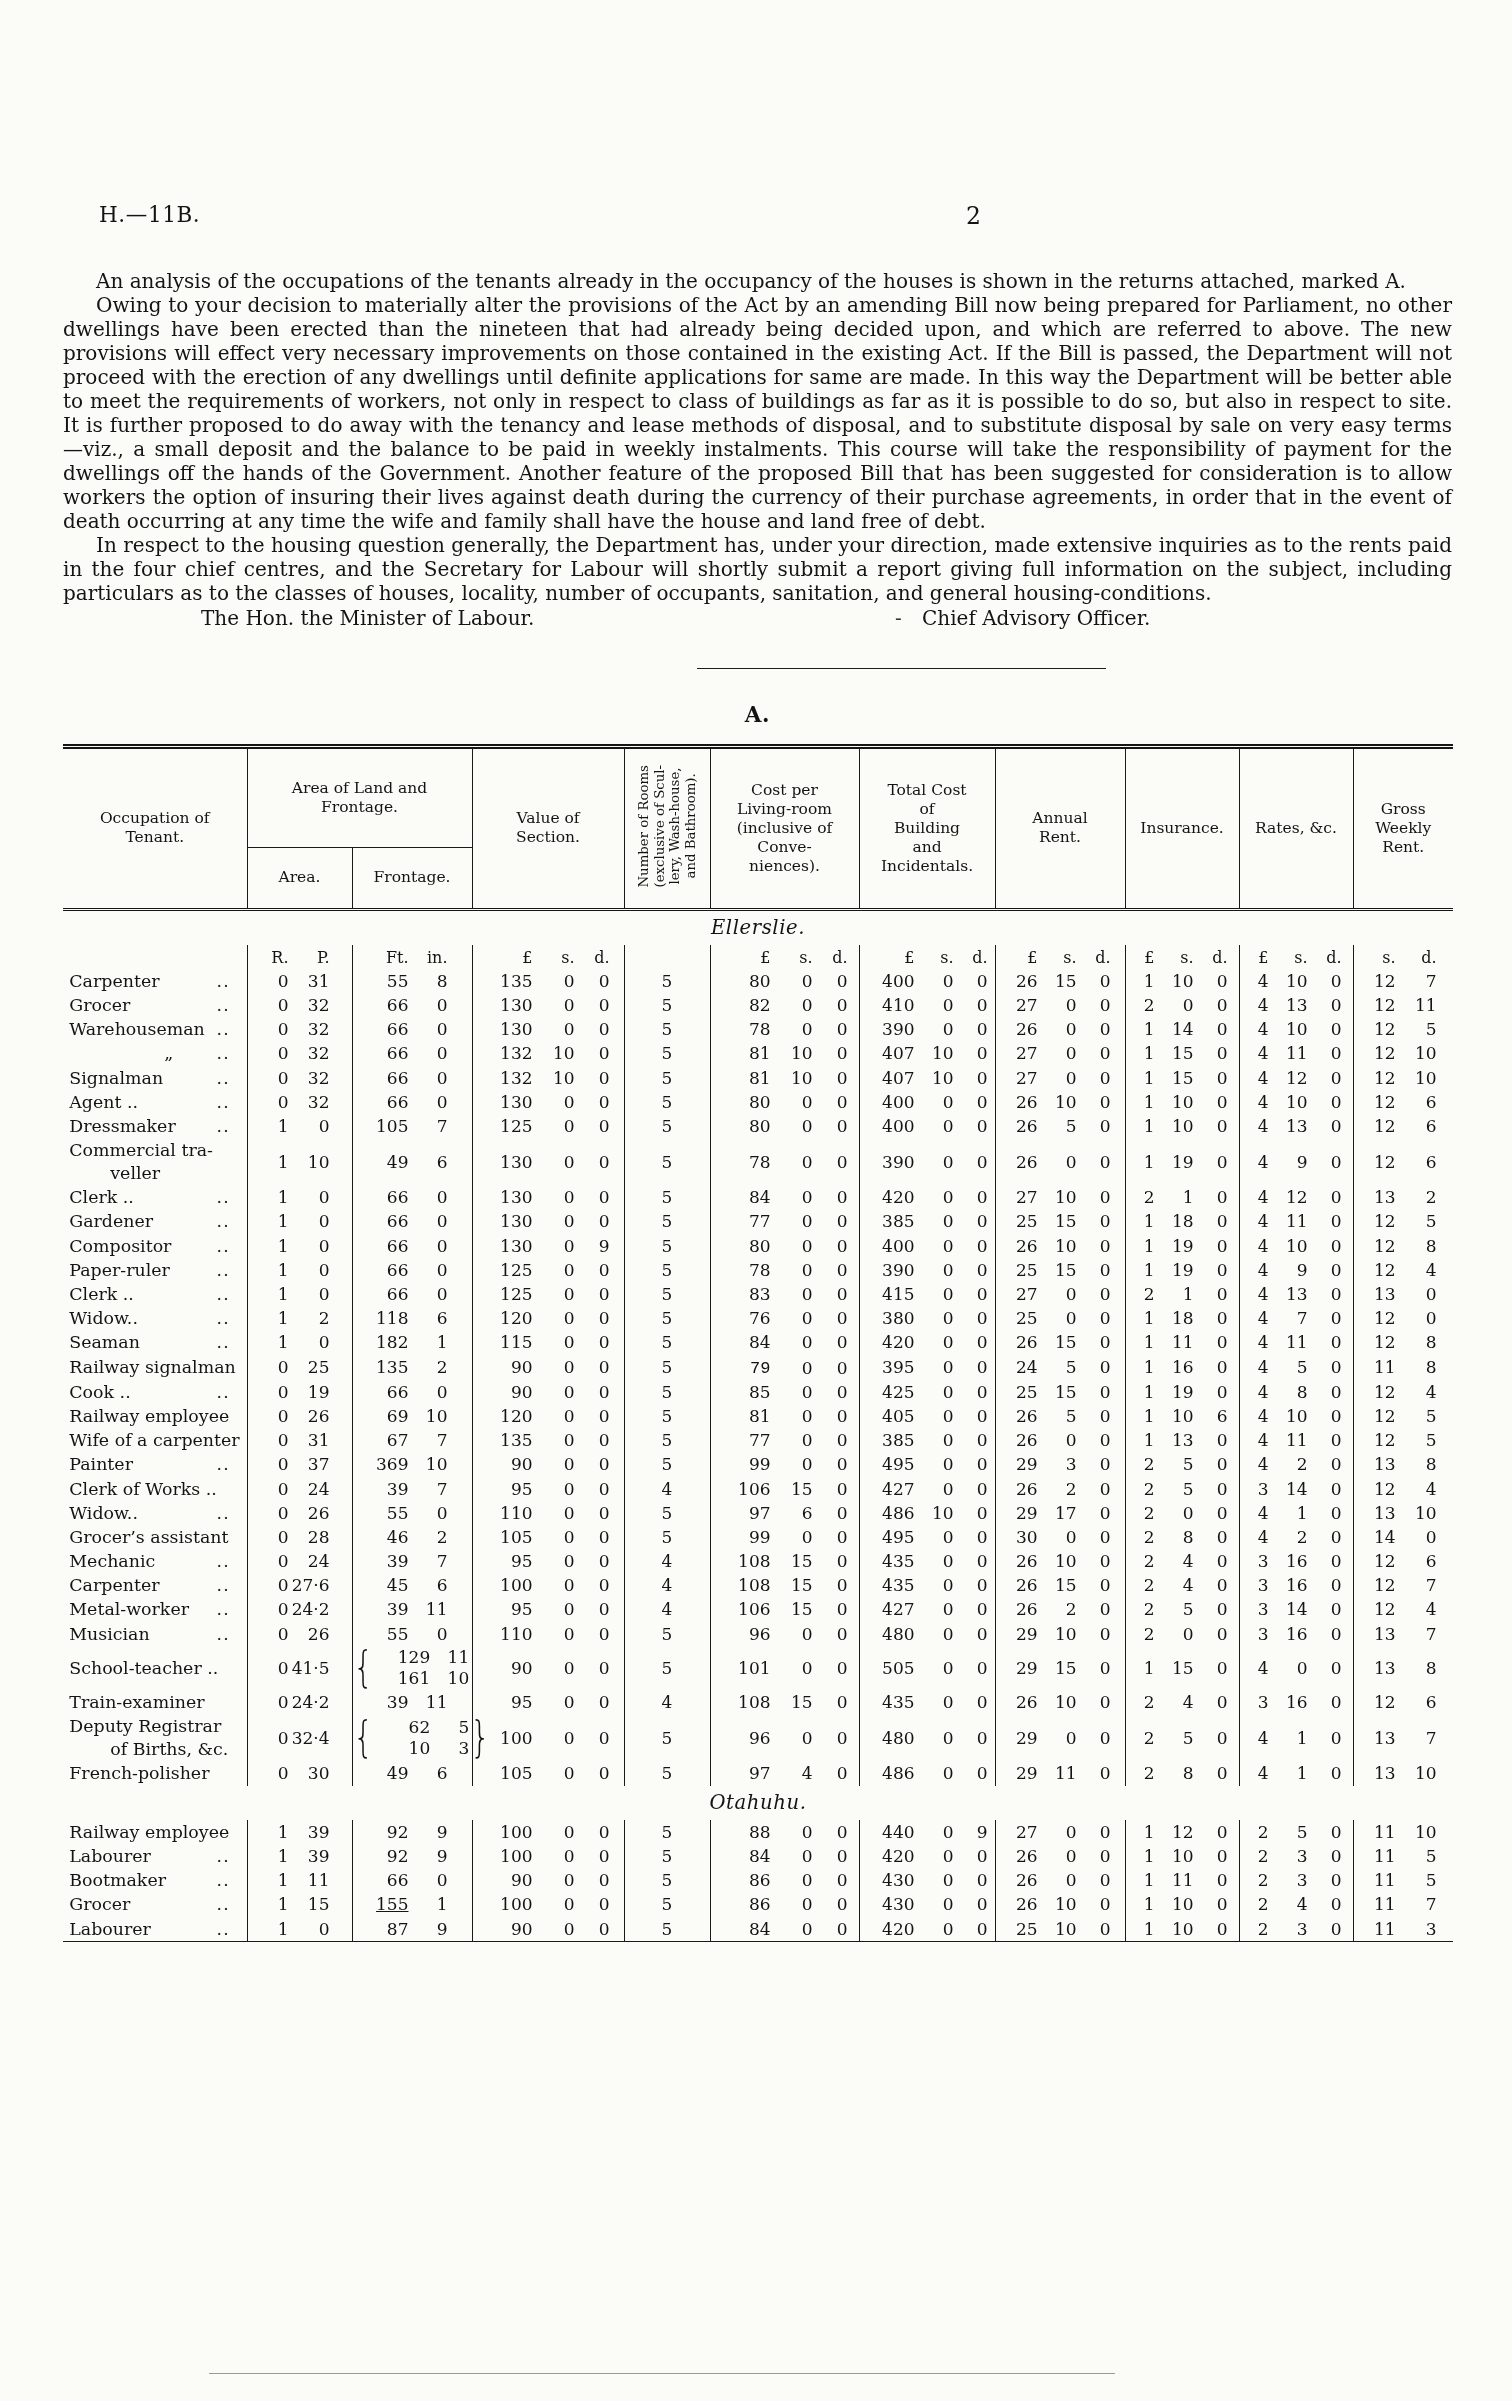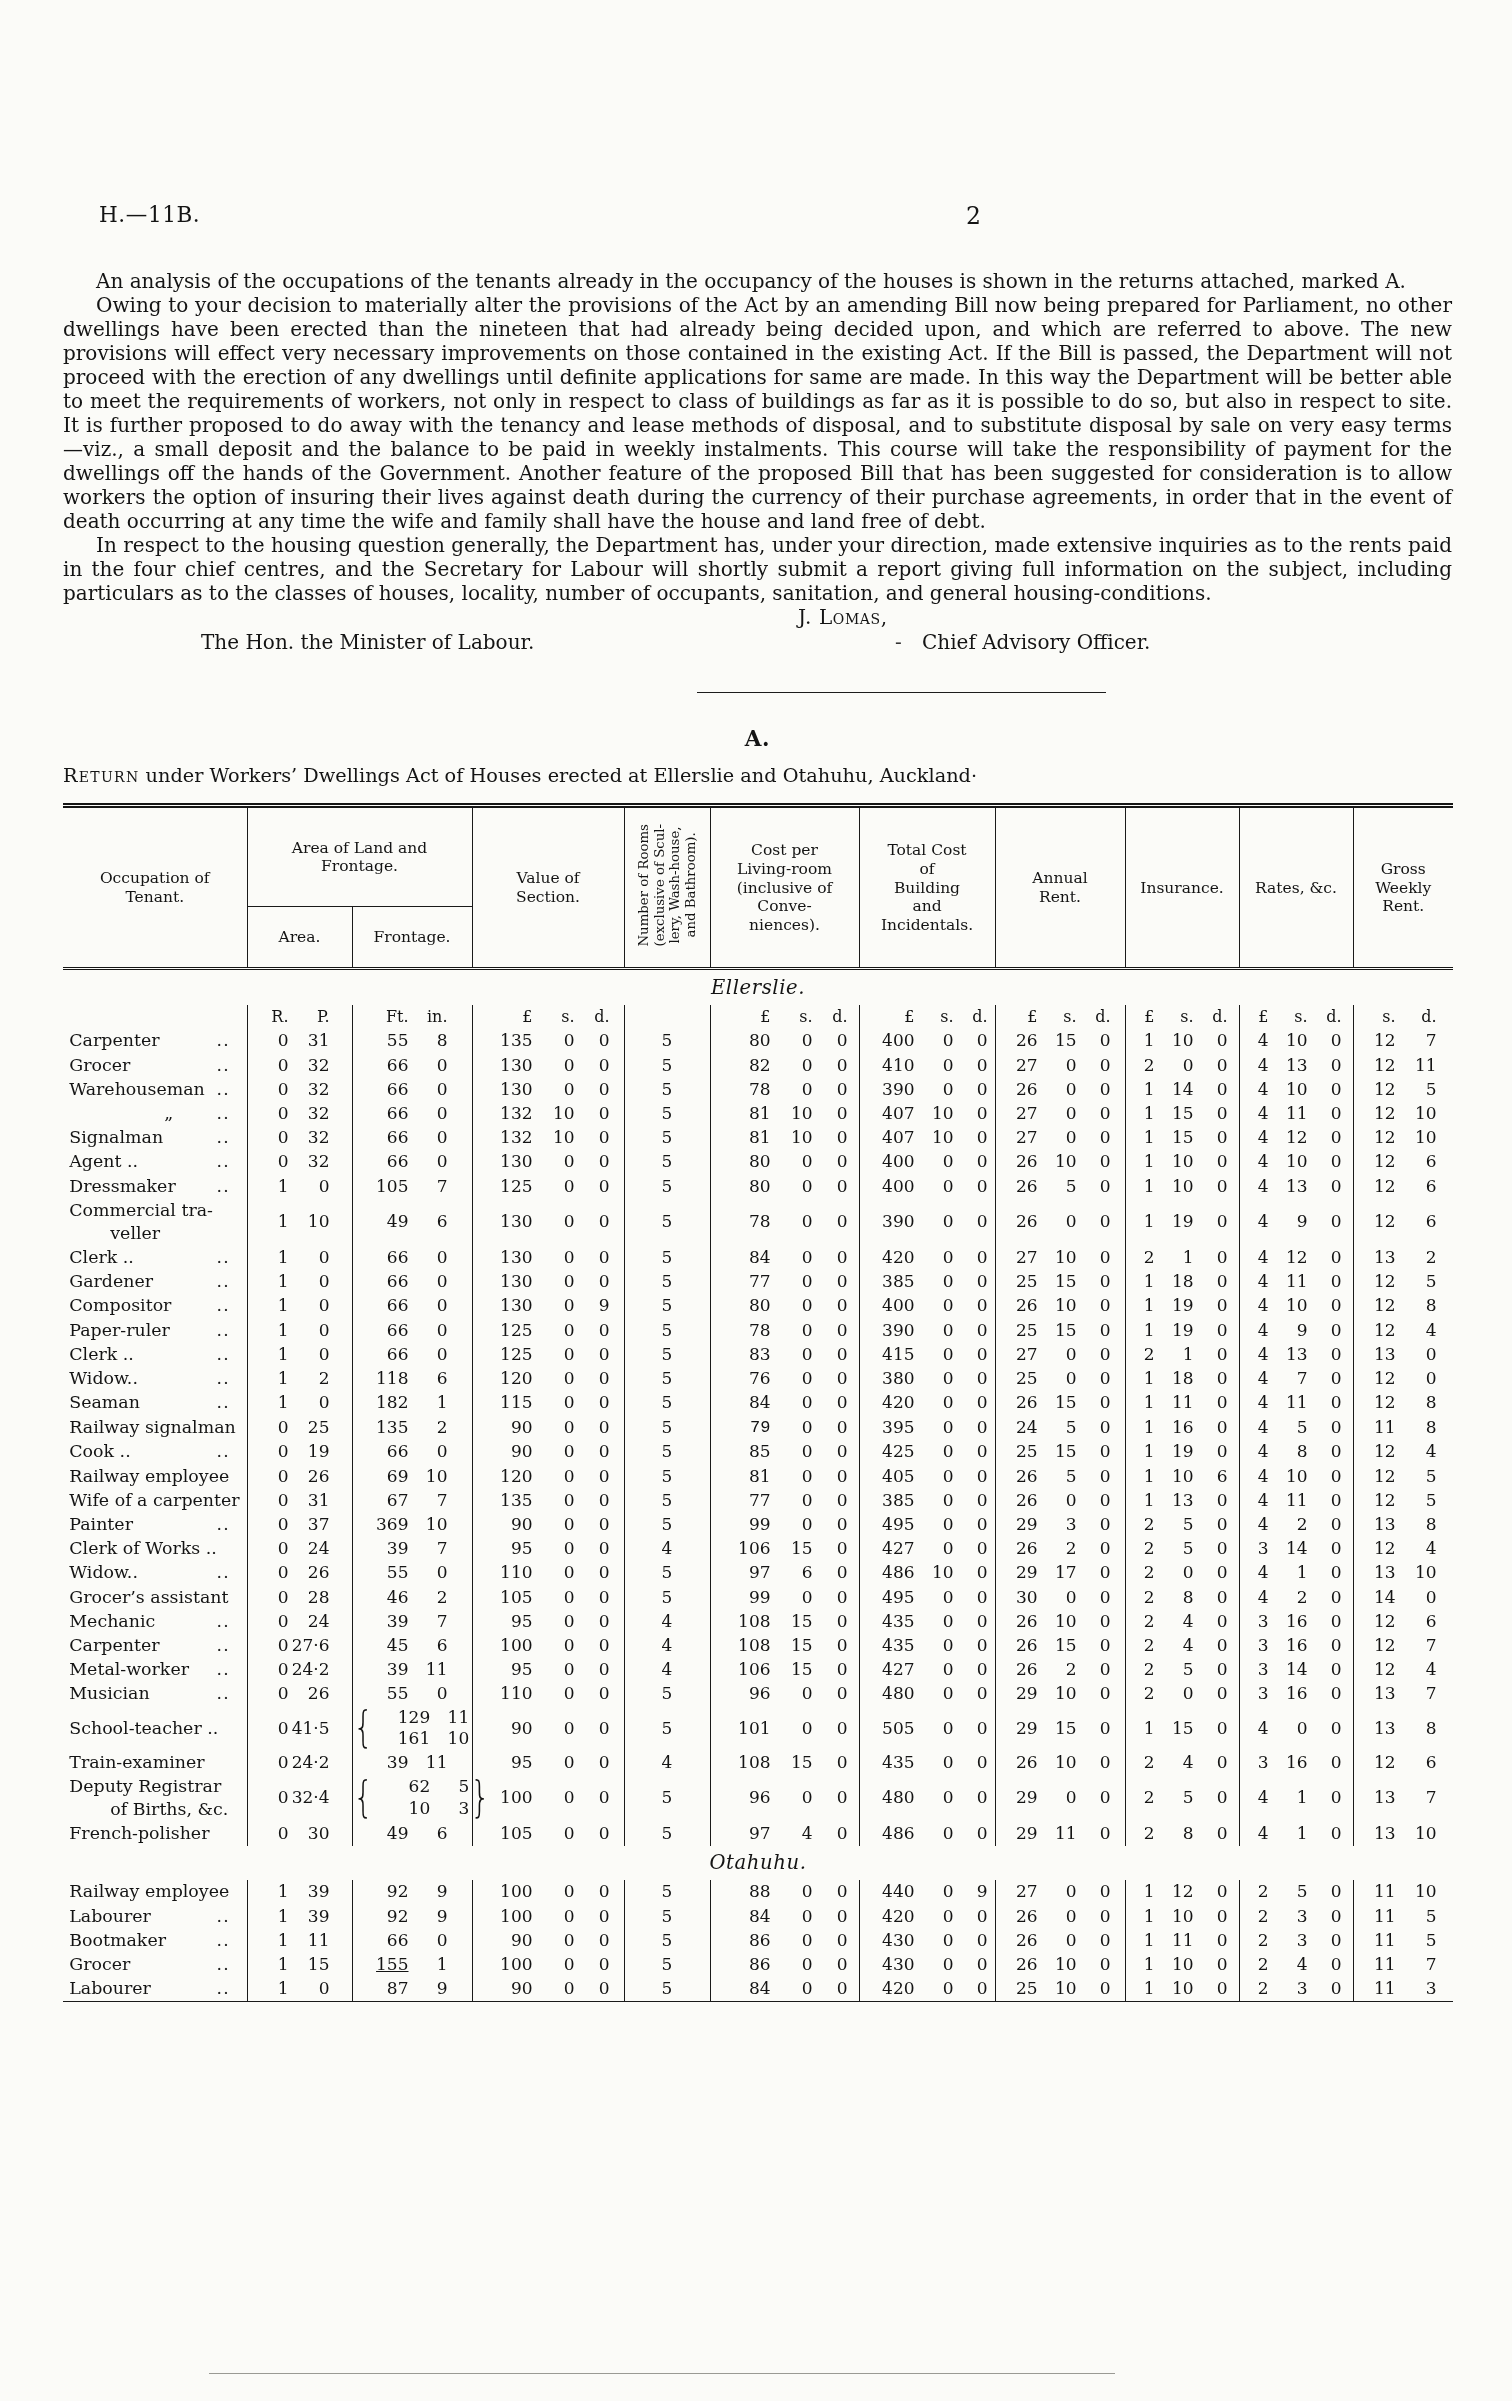--- a/index.html
+++ b/index.html
@@ -64,32 +64,30 @@
 <body>
 
 <div class="page-head">H.—11B.</div>
 <div class="page-num">2</div>
 
 <div class="content">
   <p class="body-par">An analysis of the occupations of the tenants already in the occupancy of the houses is shown in the returns attached, marked A.</p>
   <p class="body-par">Owing to your decision to materially alter the provisions of the Act by an amending Bill now being prepared for Parliament, no other dwellings have been erected than the nineteen that had already being decided upon, and which are referred to above.  The new provisions will effect very necessary improvements on those contained in the existing Act.  If the Bill is passed, the Department will not proceed with the erection of any dwellings until definite applications for same are made.  In this way the Department will be better able to meet the requirements of workers, not only in respect to class of buildings as far as it is possible to do so, but also in respect to site.  It is further proposed to do away with the tenancy and lease methods of disposal, and to substitute disposal by sale on very easy terms—viz., a small deposit and the balance to be paid in weekly instalments.  This course will take the responsibility of payment for the dwellings off the hands of the Government.  Another feature of the proposed Bill that has been suggested for consideration is to allow workers the option of insuring their lives against death during the currency of their purchase agreements, in order that in the event of death occurring at any time the wife and family shall have the house and land free of debt.</p>
   <p class="body-par">In respect to the housing question generally, the Department has, under your direction, made extensive inquiries as to the rents paid in the four chief centres, and the Secretary for Labour will shortly submit a report giving full information on the subject, including particulars as to the classes of houses, locality, number of occupants, sanitation, and general housing-conditions.</p>
 
-  <div class="sig-name">J. Lomas,</div>
   <div class="sig-row">
     <span class="sig-addressee">The Hon. the Minister of Labour.</span>
     <span class="sig-dash">-</span>
     <span class="sig-title">Chief Advisory Officer.</span>
   </div>
 
   <div class="divider"></div>
 
   <div class="section-a">A.</div>
 
-  <div class="table-caption"><span class="smallcaps">Return</span><span> under Workers’ Dwellings Act of Houses erected at Ellerslie and Otahuhu, Auckland·</span></div>
 
   <table class="return">
     <colgroup>
       <col style="width:184px">
         <col style="width:105px">
         <col style="width:120px">
         <col style="width:152px">
       <col style="width:86px">
         <col style="width:149px">
         <col style="width:136px">

